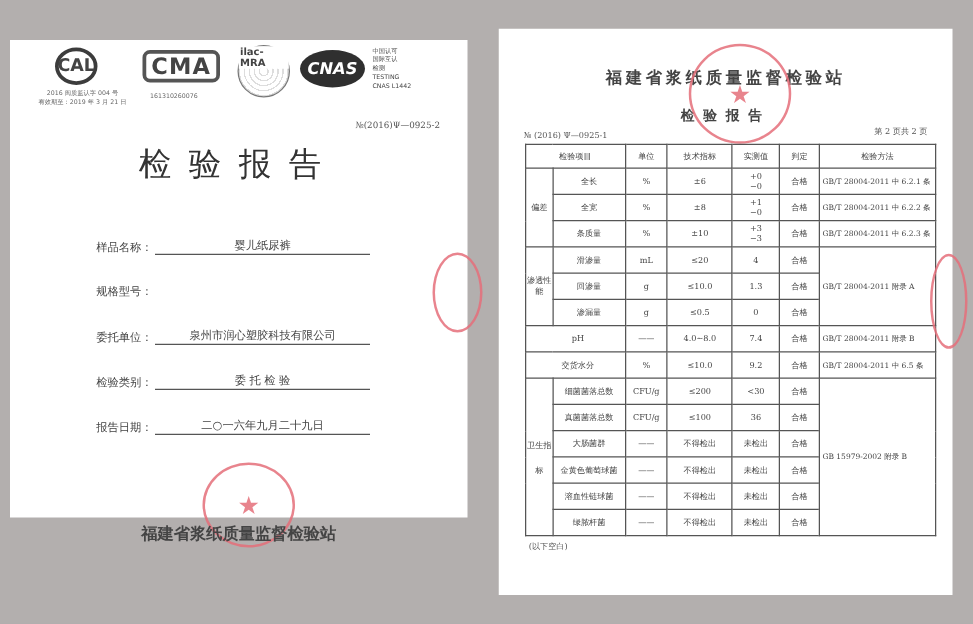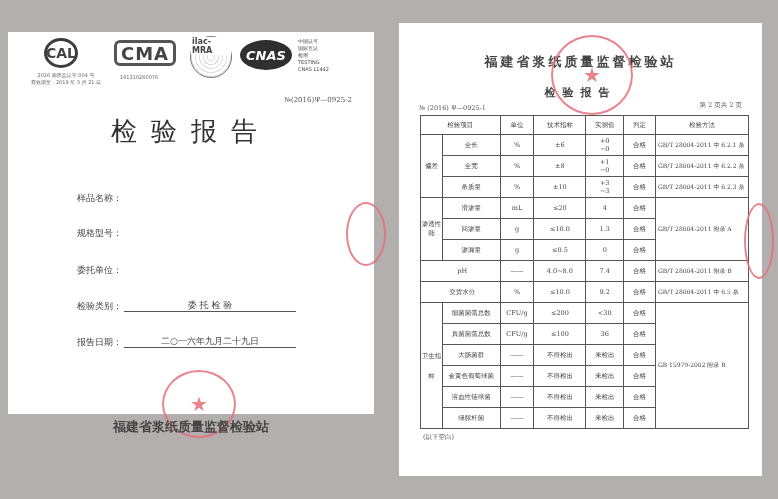--- a/index.html
+++ b/index.html
@@ -72,26 +72,28 @@
       <div>TESTING</div>
       <div>CNAS L1442</div>
     </div>
   </div>
 
   <div class="no1">№(2016)Ψ—0925-2</div>
   <div class="title1">检验报告</div>
 
   <div class="field" style="top:158px">
     <span class="lbl">样品名称：</span>
+    <span class="val">婴儿纸尿裤</span>
   </div>
   <div class="field" style="top:193px">
     <span class="lbl">规格型号：</span>
   </div>
   <div class="field" style="top:230px">
     <span class="lbl">委托单位：</span>
+    <span class="val">泉州市润心塑胶科技有限公司</span>
   </div>
   <div class="field" style="top:266px">
     <span class="lbl">检验类别：</span>
     <span class="val">委 托 检 验</span>
   </div>
   <div class="field" style="top:302px">
     <span class="lbl">报告日期：</span>
     <span class="val">二○一六年九月二十九日</span>
   </div>
 

